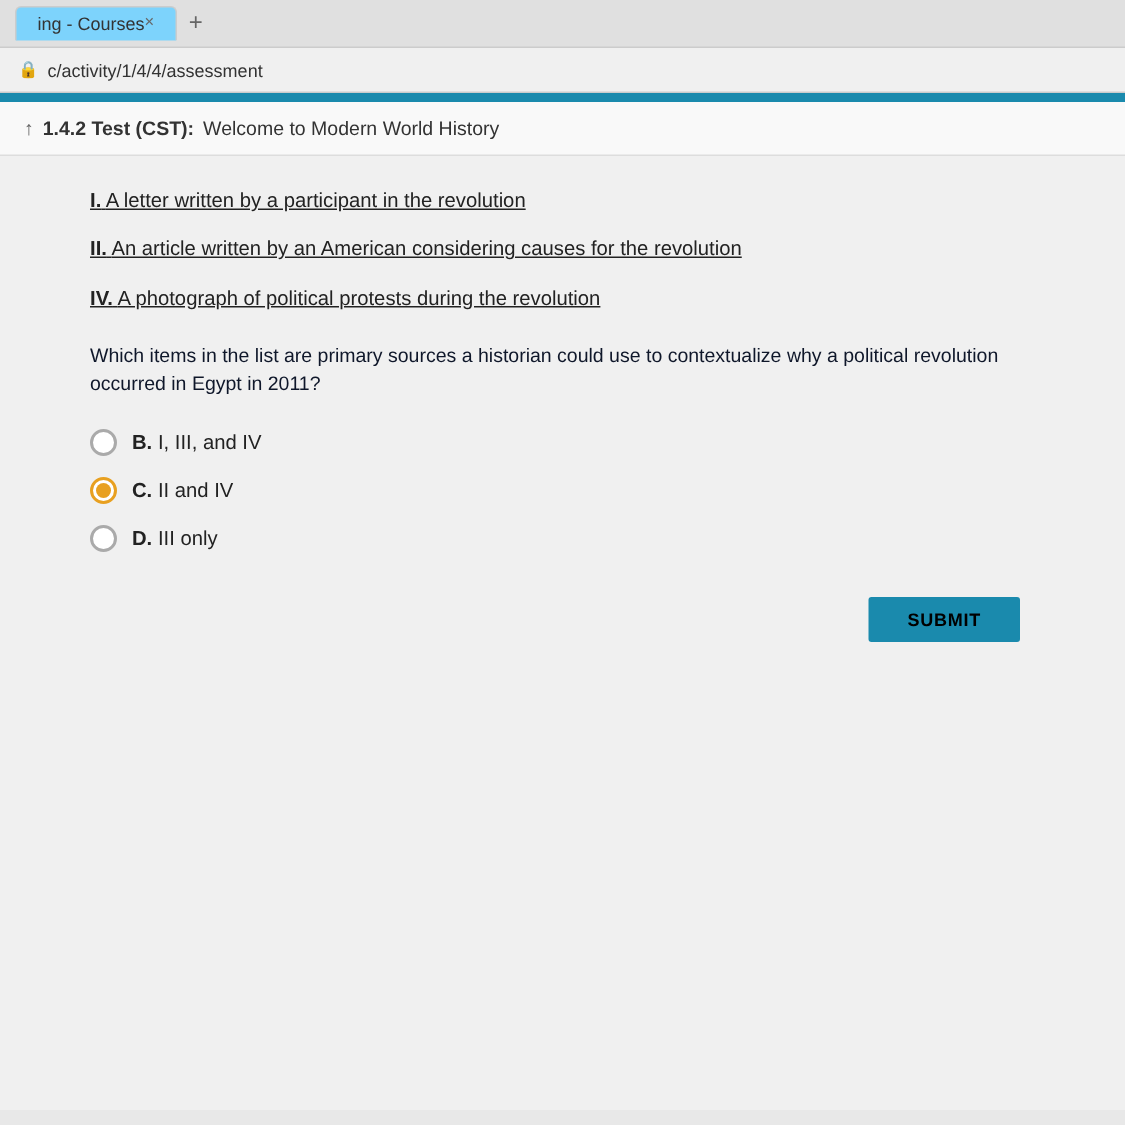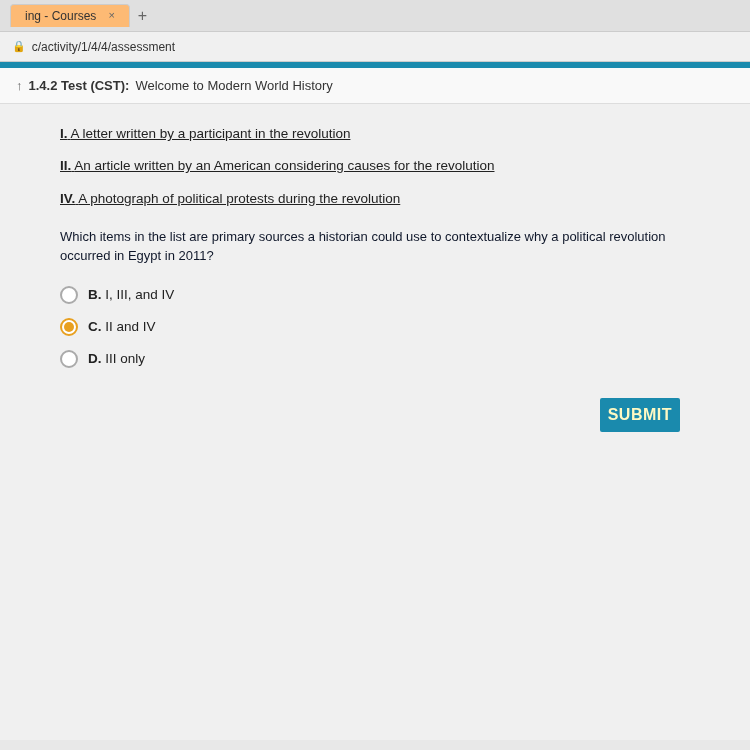--- a/index.html
+++ b/index.html
@@ -16,29 +16,29 @@
     .browser-titlebar {
       background: #e0e0e0;
       height: 32px;
       display: flex;
       align-items: center;
       padding: 0 10px;
       border-bottom: 1px solid #ccc;
     }
 
     .tab {
-      background: #fdba74;
+      background: #7dd3fc;
       border: 1px solid #ccc;
       border-bottom: none;
       padding: 4px 14px;
       font-size: 12px;
       color: #333;
       border-radius: 4px 4px 0 0;
       display: flex;
-      gap: 12px;
+      gap: 0;
     }
 
     .tab-close {
       font-size: 11px;
       color: #666;
       cursor: pointer;
     }
 
     .tab-new {
       background: none;
@@ -155,24 +155,24 @@
 
     .submit-bar {
       display: flex;
       justify-content: flex-end;
       padding: 10px 20px;
       background: #f0f0f0;
     }
 
     .submit-btn {
       background: #1a8aad;
-      color: #fef9c3;
+      color: #000000;
       border: none;
-      padding: 8px 8px;
-      font-size: 16px;
+      padding: 8px 26px;
+      font-size: 12px;
       font-weight: bold;
       letter-spacing: 0.5px;
       cursor: pointer;
       border-radius: 2px;
     }
   </style>
 </head>
 <body>
 
 <div class="browser-titlebar">

